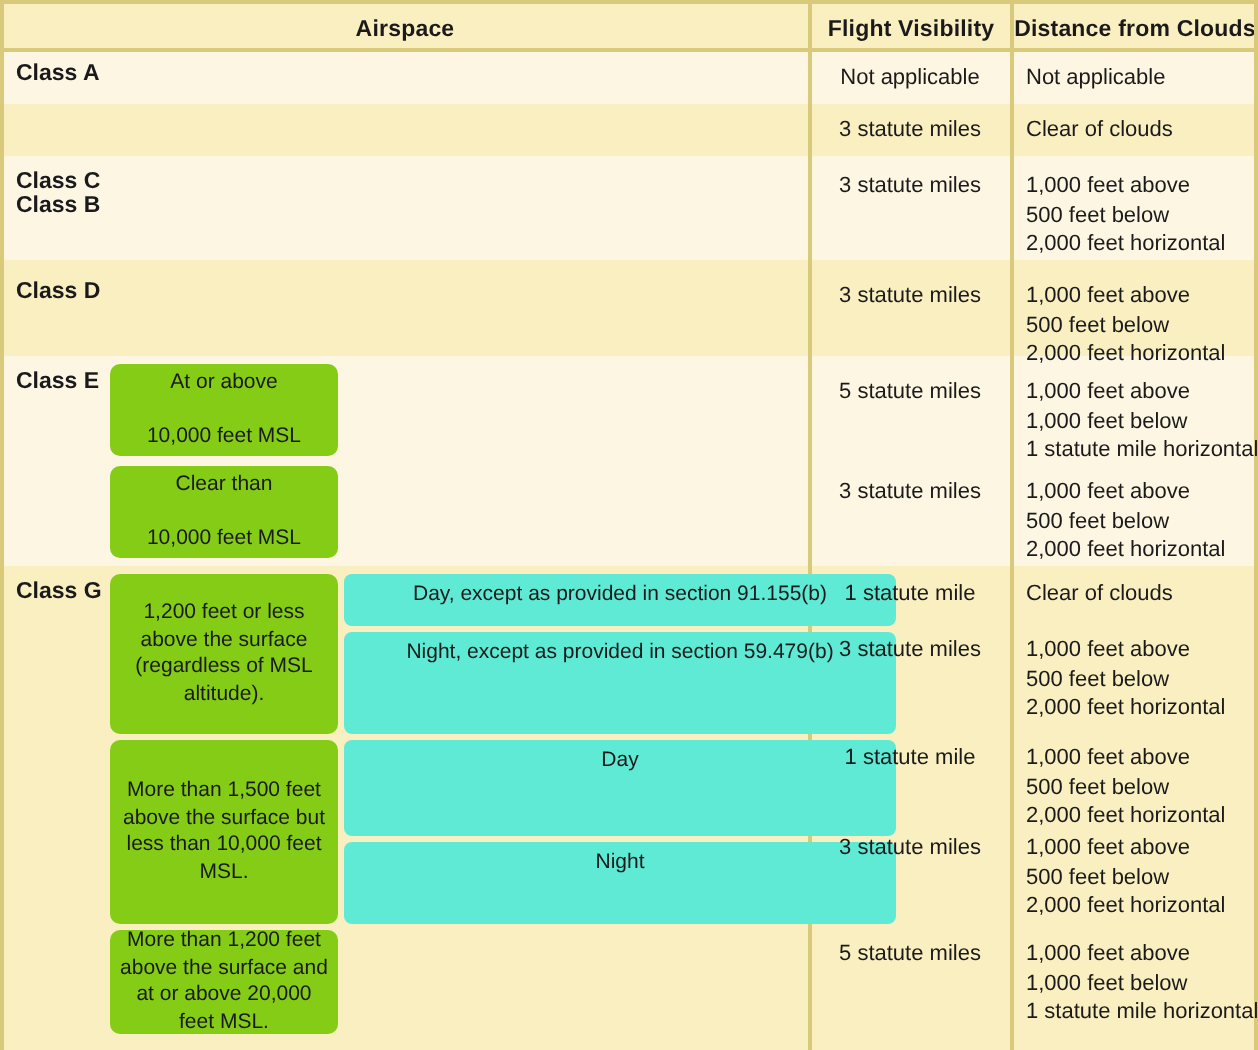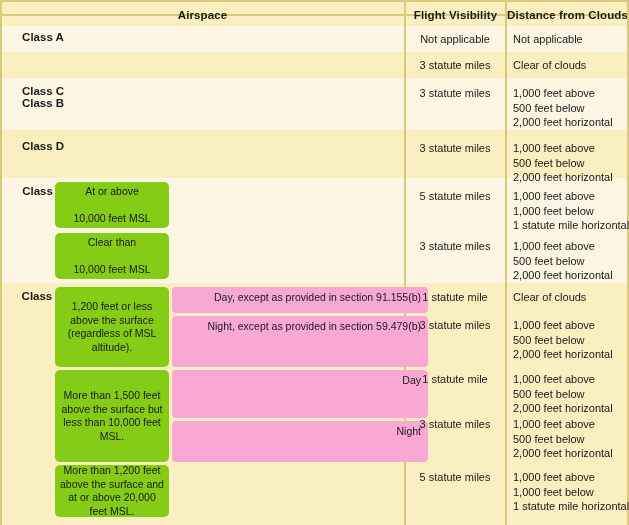--- a/index.html
+++ b/index.html
@@ -19,21 +19,21 @@
   
   .abs{position:absolute;box-sizing:border-box;}
 
   
   .band{left:0;width:629px;}
   .band.cream{background:#FDF6E3;}
   .band.yellow{background:#FAEFC0;}
 
   
   .header-band{
-    left:0;top:0;width:629px;height:16px;
+    left:0;top:0;width:629px;height:26px;
     background:#FAEFC0;
     border-top:2px solid #D9C97A;
     border-bottom:2px solid #D9C97A;
   }
   .hdr-text{
     position:absolute;top:0;height:26px;line-height:26px;
     font-size:11.5px;font-weight:bold;text-align:center;
     letter-spacing:.1px;
   }
   #hdr-airspace{left:0;width:405px;}
@@ -45,21 +45,21 @@
   #vdiv-1{left:404px;}
   #vdiv-2{left:505px;}
   .edge{position:absolute;top:0;width:2px;height:525px;background:#D9C97A;}
   #edge-left{left:0;}
   #edge-right{left:627px;}
 
   
   .class-label{
     left:8px;width:70px;
     font-size:11.5px;font-weight:bold;
-    text-align:center;
+    text-align:left;
   }
 
   
   .vis-cell{
     left:405px;width:100px;
     font-size:11px;text-align:center;line-height:14.5px;
   }
   .clouds-cell{
     left:513px;width:116px;
     font-size:11px;text-align:left;line-height:14.5px;
@@ -72,25 +72,25 @@
     background:#84cc16;
     border-radius:5px;
     font-size:10.5px;line-height:13.5px;
     text-align:center;
     display:flex;align-items:center;justify-content:center;
     padding:2px 4px;
   }
   .greenbox span{display:block;width:100%;}
 
   .subbox{
-    left:172px;width:256px;
-    background:#f9a8d4;
+    left:172px;width:276px;
+    background:#5eead4;
     border-radius:4px;
     font-size:10.5px;line-height:13.5px;
-    text-align:right;
+    text-align:center;
     padding:4px 7px;
   }
 </style>
 </head>
 <body>
 
 <div id="table-root">
 
   <div class="abs band cream" style="top:26px;height:26px;"></div>
   <div class="abs band yellow" style="top:52px;height:26px;"></div>

